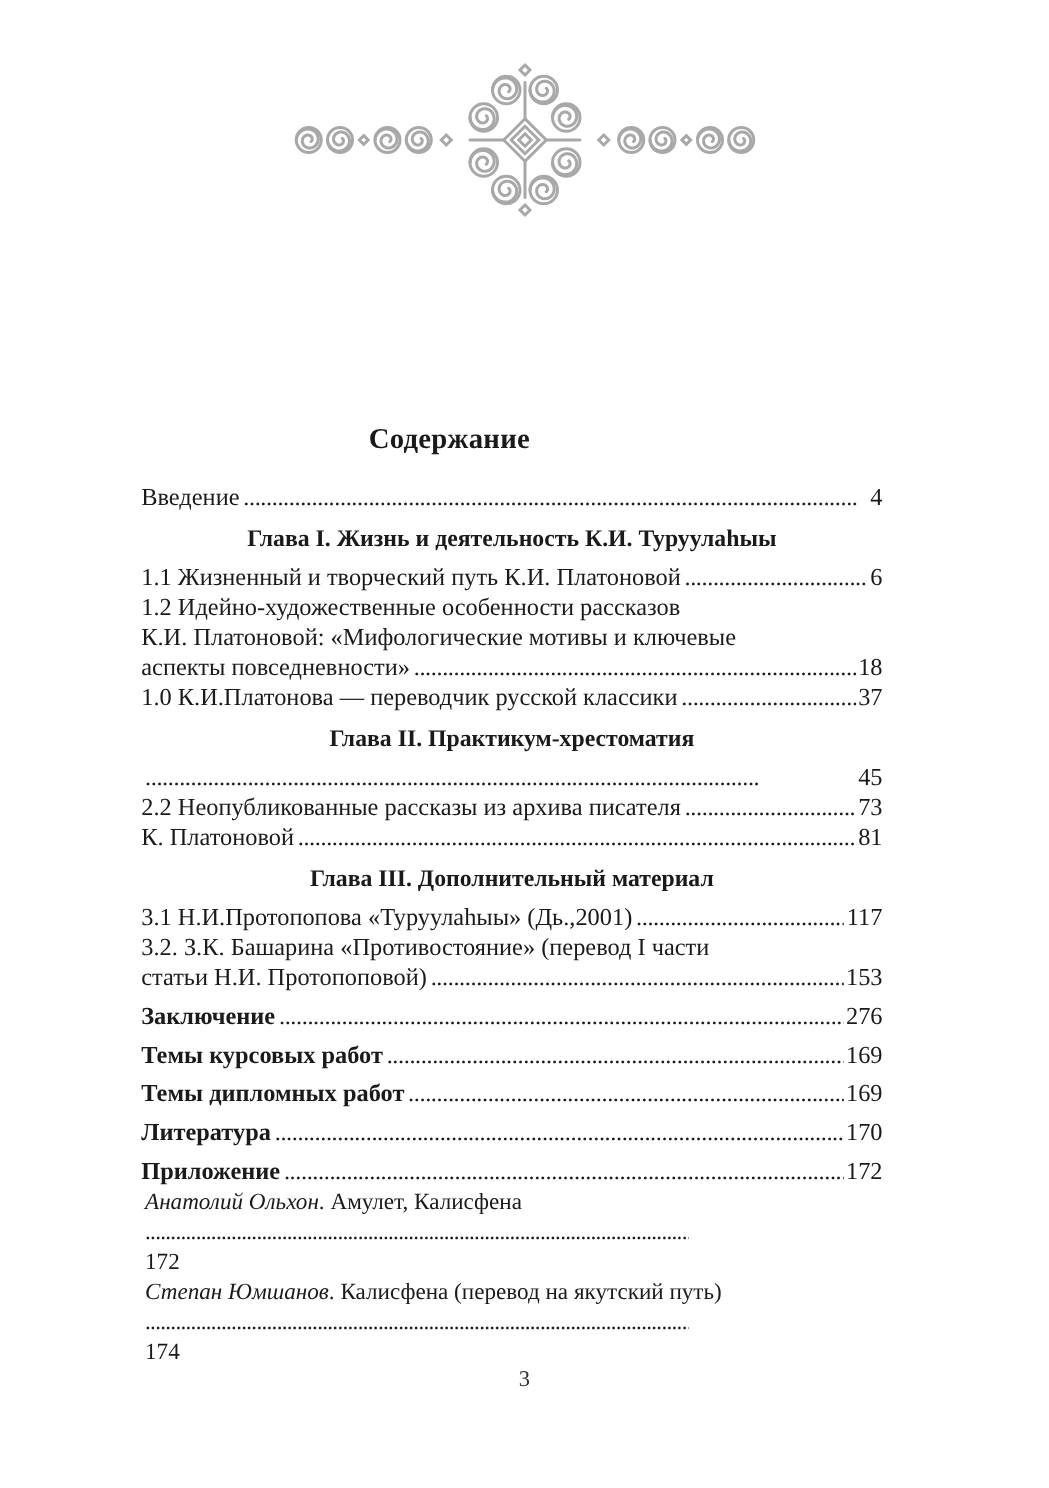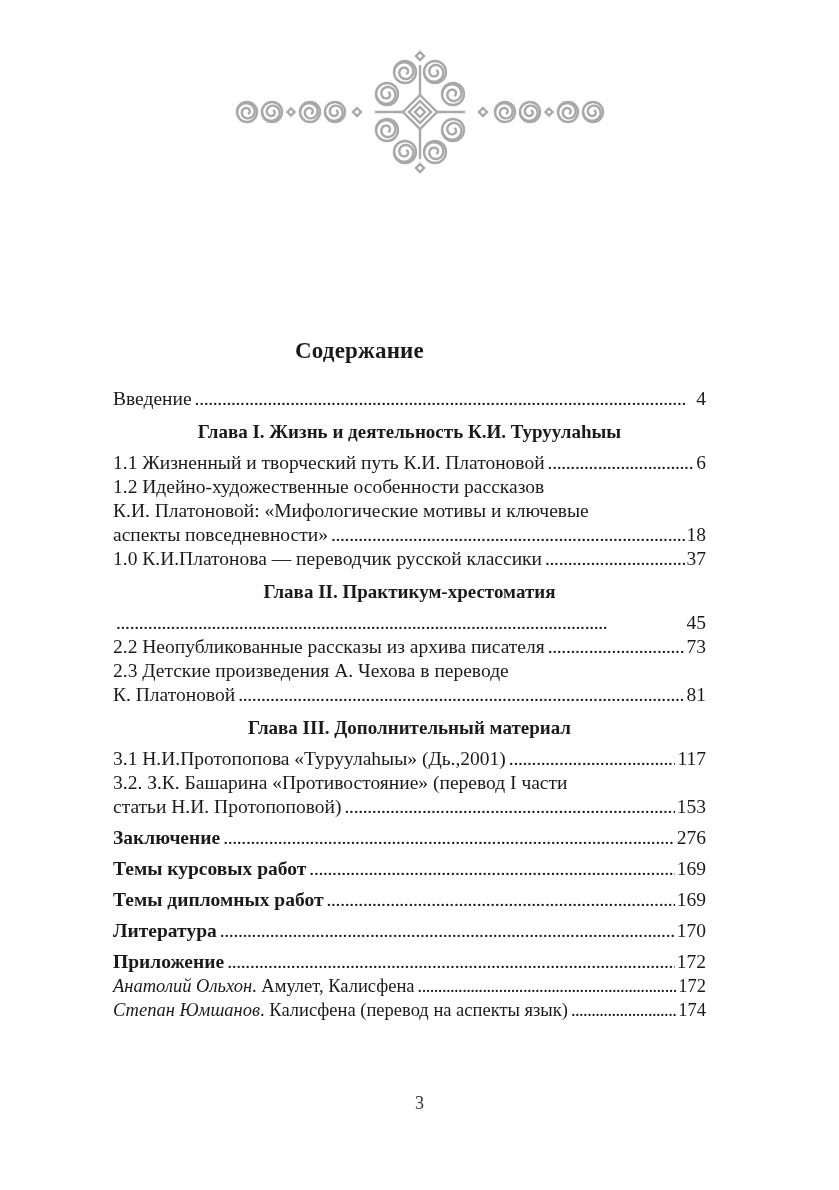--- a/index.html
+++ b/index.html
@@ -35,21 +35,21 @@
   }
   .row .page { flex: 0 0 auto; }
   .line { white-space: nowrap; }
   .chapter {
     text-align: center; font-weight: bold; font-size: 19px; line-height: 24px;
   }
   .gap-s { height: 7px; }
   .gap-m { height: 9px; }
   .bold .label { font-weight: bold; }
   .it { font-style: italic; }
-  .sub { font-size: 18.5px; }
+  .sub { font-size: 18.5px; flex-direction: column; }
   .sub .dots { font-size: 18.5px; }
   .page-number {
     position: absolute; left: 0; width: 839px; top: 1093px;
     text-align: center; font-size: 18px; color: #333;
   }
 </style>
 </head>
 <body>
 
 <div class="ornament">
@@ -144,21 +144,20 @@
   <div class="row">
     <span class="dots"></span>
     <span class="page">45</span>
   </div>
   <div class="row">
     <span class="label">2.2 Неопубликованные рассказы из архива писателя</span>
     <span class="dots"></span>
     <span class="page">73</span>
   </div>
   <div>
-    <div class="line">2.3 Детские произведения А. Чехова в переводе</div>
     <div class="row">
       <span class="label">К. Платоновой</span>
       <span class="dots"></span>
       <span class="page">81</span>
     </div>
   </div>
 
   <div class="gap-m"></div>
   <div class="chapter">
     <div>Глава III. Дополнительный материал</div>
@@ -209,19 +208,19 @@
     <span class="dots"></span>
     <span class="page">172</span>
   </div>
 
   <div class="row sub">
     <span class="label"><span class="it">Анатолий Ольхон</span><span>. Амулет, Калисфена</span></span>
     <span class="dots"></span>
     <span class="page">172</span>
   </div>
   <div class="row sub">
-    <span class="label"><span class="it">Степан Юмшанов</span><span>. Калисфена (перевод на аспекты язык)</span></span>
+    <span class="label"><span class="it">Степан Юмшанов</span><span>. Калисфена (перевод на якутский путь)</span></span>
     <span class="dots"></span>
     <span class="page">174</span>
   </div>
 </div>
 
 <div class="page-number">3</div>
 
 </body></html>

